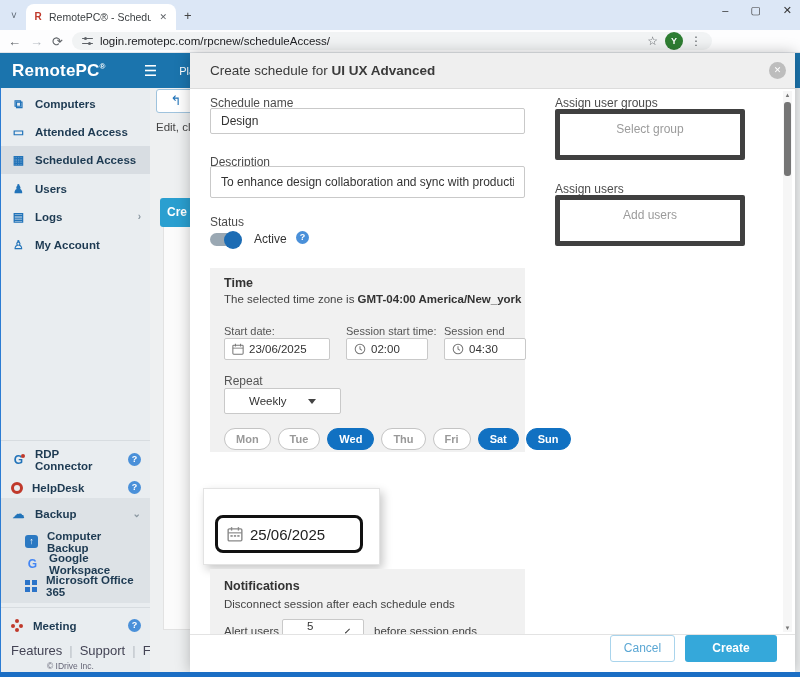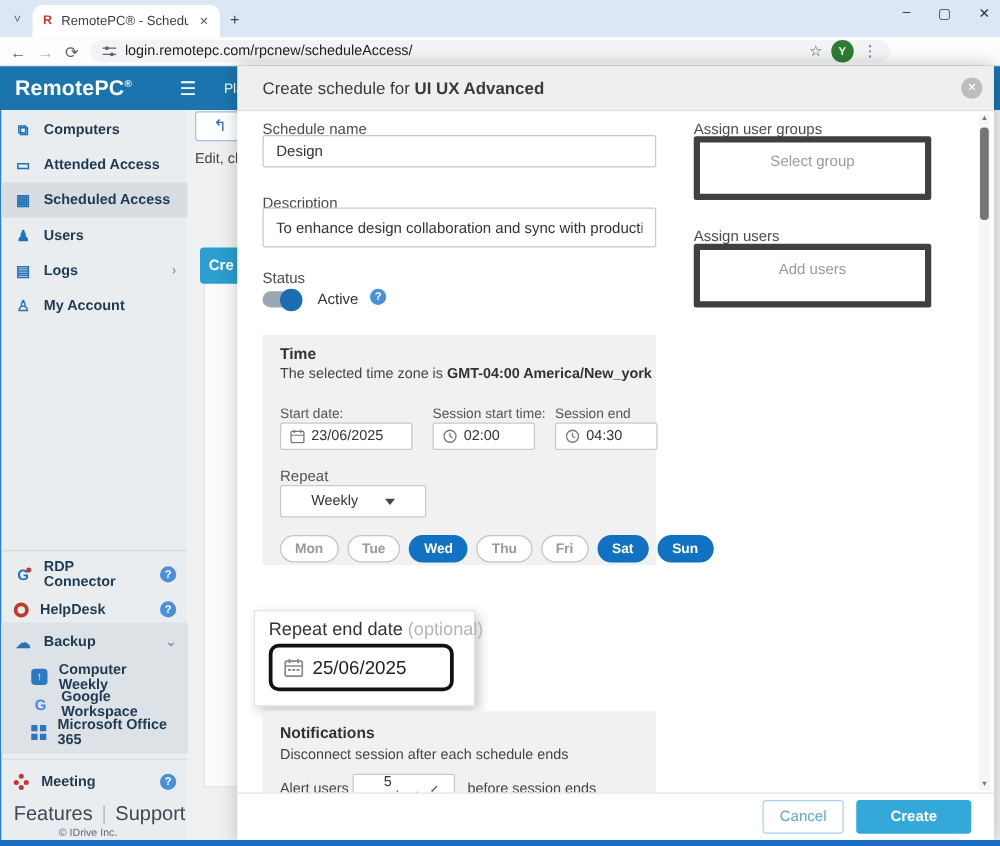--- a/index.html
+++ b/index.html
@@ -49,21 +49,21 @@
   .sub-item { padding-left:24px; font-weight:bold; }
   .sq-icon { width:13px; height:13px; background:#2b79c2; border-radius:3px; color:#fff; font-size:9px; line-height:13px; text-align:center; flex:none; }
   .ms-icon { width:12px; height:12px; display:grid; grid-template-columns:5px 5px; grid-template-rows:5px 5px; gap:2px; flex:none; }
   .ms-icon i { background:#2b74c9; }
   .g-icon { color:#4285f4; font-weight:bold; font-size:12px; width:15px; text-align:center; flex:none; }
   .dots-icon { width:13px; height:13px; position:relative; flex:none; }
   .dots-icon i { position:absolute; width:4px; height:4px; border-radius:50%; background:#c0392b; }
   .lifering { width:12px; height:12px; border:3px solid #c0392b; border-radius:50%; flex:none; }
   .rdp-g { color:#2173b9; font-weight:bold; font-size:12px; width:15px; text-align:center; flex:none; position:relative; }
   .rdp-g::after { content:""; position:absolute; right:1px; top:1px; width:4px; height:4px; border-radius:50%; background:#c0392b; }
-  .side-footer { position:absolute; left:10px; top:555px; font-size:16px; color:#445; display:flex; gap:7px; align-items:center; }
+  .side-footer { position:absolute; left:10px; top:555px; font-size:13px; color:#445; display:flex; gap:7px; align-items:center; }
   .side-footer .sep { color:#b7bec4; }
   .copyright { position:absolute; left:10px; top:573px; font-size:8.5px; color:#667;margin-left:36px; }
   .side-divider { position:absolute; left:0; width:150px; border-top:1px solid #d7dce0; }
 
   
   .content-bg { left:150px; top:88px; width:650px; height:584px; background:#eef0f1; }
   .back-btn { left:156px; top:89px; width:40px; height:24px; background:#fff; border:1px solid #9fc3dd; border-radius:3px; color:#2173b9; font-size:13px; text-align:center; line-height:22px; }
   .edit-text { left:156px; top:121px; font-size:11.5px; color:#444; white-space:nowrap; }
   .create-btn-bg { left:160px; top:150px; width:40px; height:29px; background:#2a9fd0; border-radius:3px; color:#fff; font-size:12px; font-weight:bold; line-height:29px; padding-left:7px;margin-top:48px; }
   .white-card { left:163px; top:210px; width:37px; height:420px; background:#fbfbfb; border:1px solid #e2e2e2; }
@@ -97,21 +97,21 @@
   .popup-title .opt { color:#b5b5b5; }
   .popup-input { position:absolute; left:11px; top:26px; width:148px; height:38px; border:3px solid #111; border-radius:8px; background:#fff; display:flex; align-items:center; gap:7px; padding:0 9px; font-size:15px; color:#222; }
   .popup-input .cal-ic { width:16px; height:16px; }
   
   .assign-box { position:absolute; width:190px; height:51px; border:5px solid #404040; border-radius:2px; background:#fff; font-size:12px; color:#9b9b9b; padding:8px 9px;text-align:center; }
   
   .scrollbar { position:absolute; left:593px; top:2px; width:9px; height:541px; background:#f6f6f6; }
   .sb-arrow { position:absolute; left:1px; width:7px; text-align:center; color:#777; font-size:6px; }
   .sb-thumb { position:absolute; left:1px; top:11px; width:7px; height:74px; background:#757575; border-radius:3px; }
   
-  .modal-footer { position:absolute; left:0; top:581px; width:605px; height:38px; border-top:1px solid #e3e3e3; background:#fff; display:flex; align-items:center; justify-content:flex-end; gap:10px; padding-right:18px; }
+  .modal-footer { position:absolute; left:0; top:581px; width:605px; height:38px; border-top:1px solid #e3e3e3; background:#fff; display:flex; align-items:flex-start; justify-content:flex-end; gap:10px; padding-right:18px; }
   .btn-cancel { width:65px; height:27px; border:1px solid #a9d4ec; border-radius:3px; background:#fff; color:#5ba7d4; font-size:12px; text-align:center; line-height:25px; }
   .btn-create { width:92px; height:27px; border-radius:3px; background:var(--accent,#35a8da); color:#fff; font-size:12px; font-weight:bold; text-align:center; line-height:27px; }
 
   .bottom-strip { left:0; top:672px; width:800px; height:5px; background:#1b6ec4; }
 </style>
 </head>
 <body>
 
 <div id="stage">
 
@@ -193,21 +193,21 @@
     </div>
 
     <div class="backup-group"></div>
     <div class="side-item" style="top:412px">
       <span class="ic">☁</span>
       <span>Backup</span>
       <span class="chev">⌄</span>
     </div>
     <div class="side-item sub-item" style="top:440px">
       <span class="sq-icon">↑</span>
-      <span>Computer Weekly</span>
+      <span>Computer Backup</span>
     </div>
     <div class="side-item sub-item" style="top:462px">
       <span class="g-icon">G</span>
       <span>Google Workspace</span>
     </div>
     <div class="side-item sub-item" style="top:484px">
       <span class="ms-icon">
           <i></i>
           <i></i>
           <i></i>
@@ -311,23 +311,20 @@
           <span class="day-pill">Tue</span>
           <span class="day-pill active">Wed</span>
           <span class="day-pill">Thu</span>
           <span class="day-pill">Fri</span>
           <span class="day-pill active">Sat</span>
           <span class="day-pill active">Sun</span>
         </div>
       </div>
 
       <div class="popup">
-        <div class="popup-title">
-          <span>Repeat end date</span> <span class="opt">(optional)</span>
-        </div>
         <div class="popup-input">
           <svg class="cal-ic" viewBox="0 0 14 14">
               <rect x="1" y="2.5" width="12" height="10.5" rx="1" fill="none" stroke="#888" stroke-width="1.2"></rect>
               <line x1="4" y1="1" x2="4" y2="4" stroke="#888" stroke-width="1.2"></line>
               <line x1="10" y1="1" x2="10" y2="4" stroke="#888" stroke-width="1.2"></line>
               <line x1="1" y1="6" x2="13" y2="6" stroke="#888" stroke-width="1"></line>
               <rect x="3" y="8" width="2" height="1.4" fill="#888"></rect>
               <rect x="6" y="8" width="2" height="1.4" fill="#888"></rect>
               <rect x="9" y="8" width="2" height="1.4" fill="#888"></rect>
             </svg>

